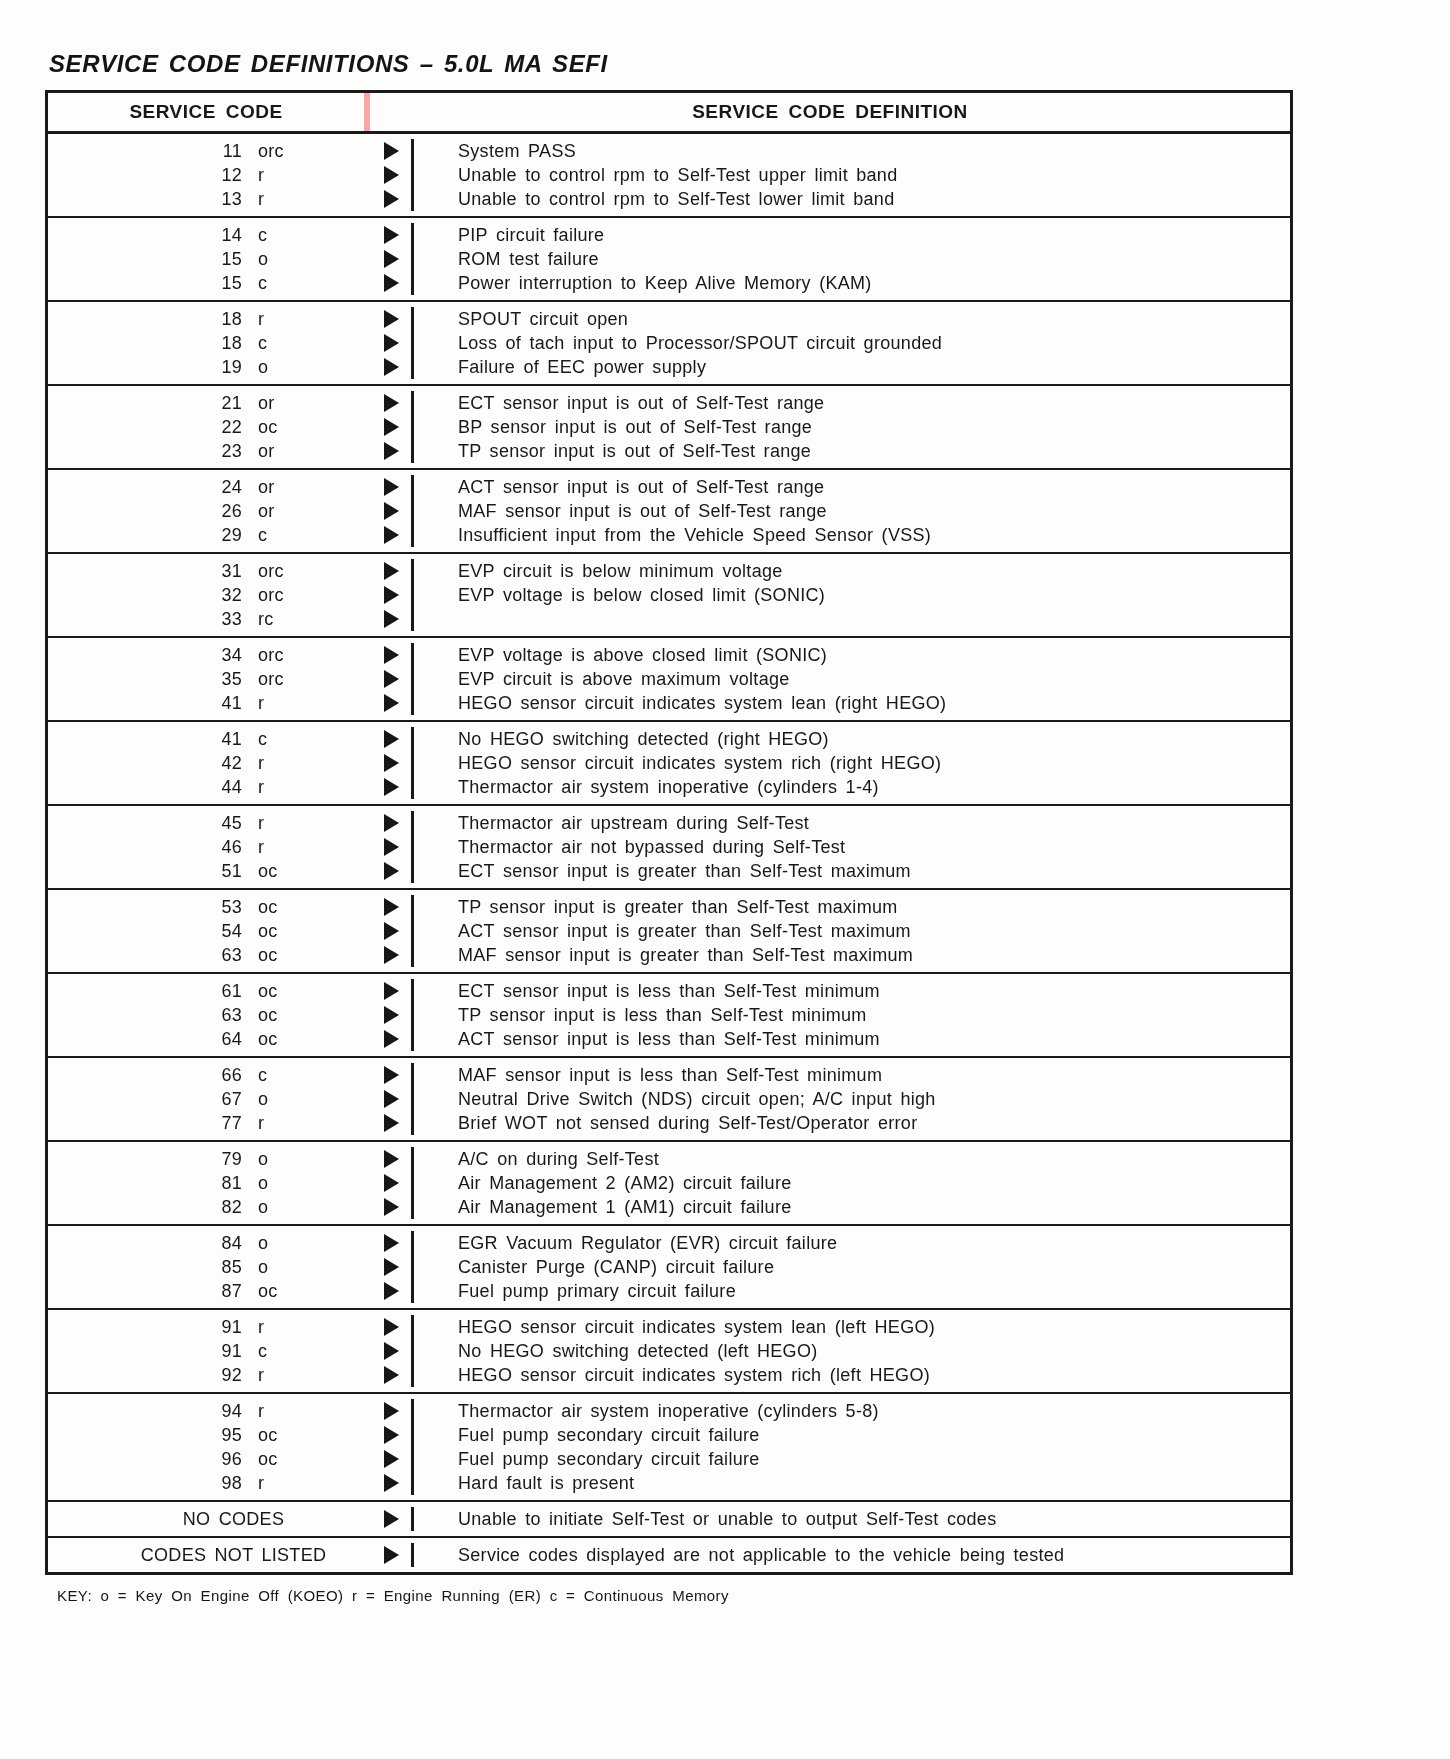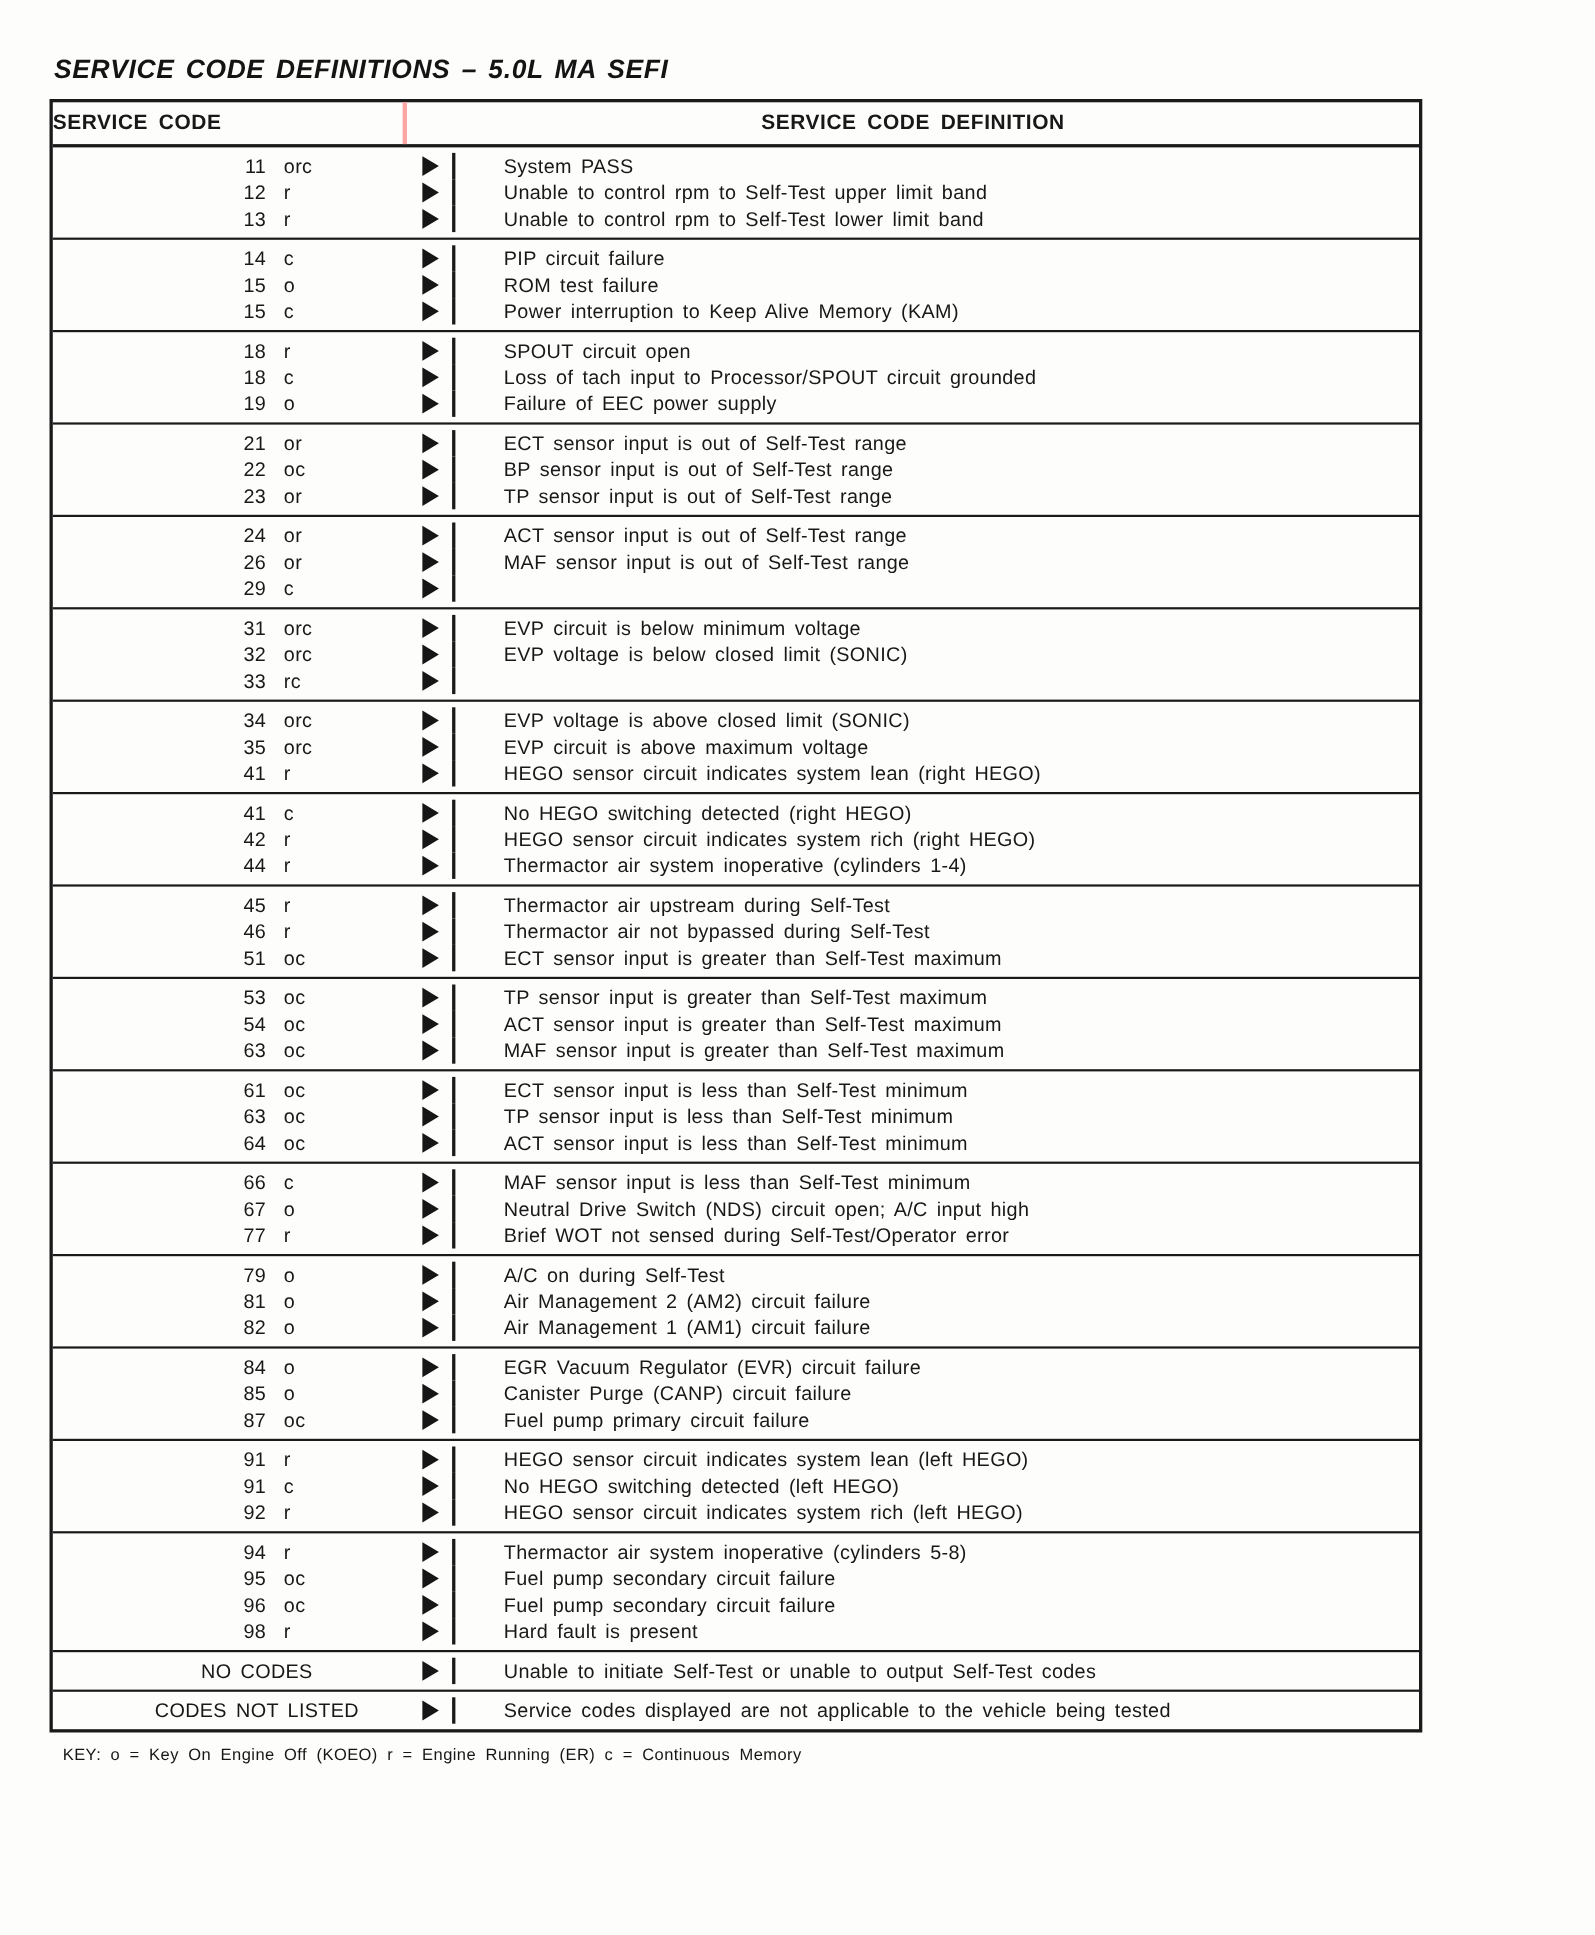--- a/index.html
+++ b/index.html
@@ -38,21 +38,22 @@
   .t-header {
     display: flex;
     border-bottom: 3px solid #1a1a1a;
     font-weight: bold;
     font-size: 19px;
     letter-spacing: 0.5px;
     word-spacing: 4px;
   }
   .h-code {
     flex: 0 0 322px;
-    border-right: 4px solid #fca5a5;
+    border-right: 6px solid #fca5a5;
+    text-align: center;
     padding: 8px 0;
     box-sizing: border-box;
   }
   .h-def {
     flex: 1;
     text-align: center;
     padding: 8px 0;
   }
   .group {
     border-top: 2px solid #1a1a1a;
@@ -252,20 +253,21 @@
                 <span class="arrow"></span>
               </div>
               <div class="cell-def"><span class="def-text">MAF sensor input is out of Self-Test range</span></div>
             </div>
             <div class="row">
               <div class="cell-code">
                 <span class="code-num">29</span>
                 <span class="code-mode">c</span>
                 <span class="arrow"></span>
               </div>
+              <div class="cell-def"><span class="def-text">Insufficient input from the Vehicle Speed Sensor (VSS)</span></div>
             </div>
           </div>
           <div class="group">
             <div class="row">
               <div class="cell-code">
                 <span class="code-num">31</span>
                 <span class="code-mode">orc</span>
                 <span class="arrow"></span>
               </div>
               <div class="cell-def"><span class="def-text">EVP circuit is below minimum voltage</span></div>

